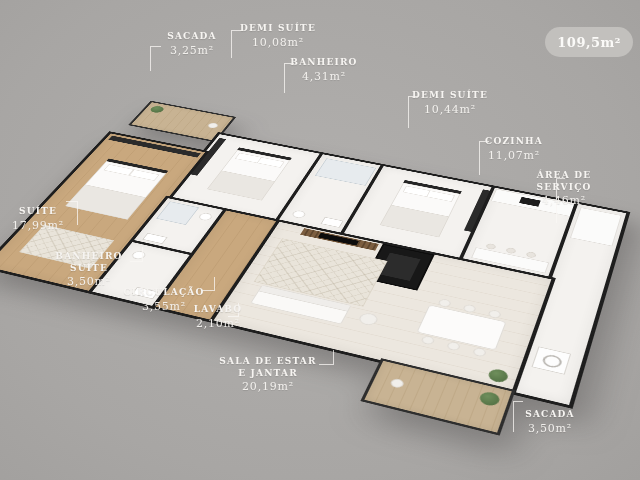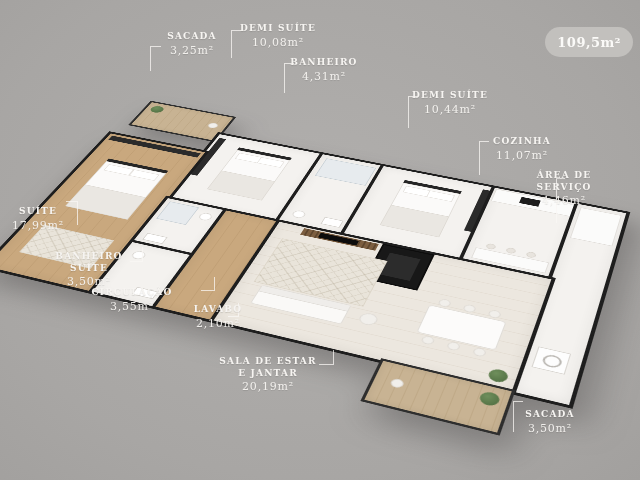--- a/index.html
+++ b/index.html
@@ -200,37 +200,37 @@
     <span class="area">10,08m²</span>
   </div>
   <div class="plan-label" style="left:324px;top:57px;">
     <span>BANHEIRO</span>
     <span class="area">4,31m²</span>
   </div>
   <div class="plan-label" style="left:450px;top:90px;">
     <span>DEMI SUÍTE</span>
     <span class="area">10,44m²</span>
   </div>
-  <div class="plan-label" style="left:514px;top:136px;margin-left:8px;">
+  <div class="plan-label" style="left:514px;top:136px;">
     <span>COZINHA</span>
     <span class="area">11,07m²</span>
   </div>
   <div class="plan-label wrap" style="left:564px;top:170px;width:66px;">
     <span>ÁREA DE SERVIÇO</span>
     <span class="area">4,46m²</span>
   </div>
   <div class="plan-label" style="left:38px;top:206px;">
     <span>SUÍTE</span>
     <span class="area">17,99m²</span>
   </div>
   <div class="plan-label wrap" style="left:89px;top:251px;width:78px;">
     <span>BANHEIRO SUÍTE</span>
     <span class="area">3,50m²</span>
   </div>
-  <div class="plan-label" style="left:132px;top:287px;">
+  <div class="plan-label" style="left:164px;top:287px;">
     <span>CIRCULAÇÃO</span>
     <span class="area">3,55m²</span>
   </div>
   <div class="plan-label" style="left:199px;top:304px;margin-left:19px;">
     <span>LAVABO</span>
     <span class="area">2,10m²</span>
   </div>
   <div class="plan-label wrap" style="left:268px;top:356px;width:106px;">
     <span>SALA DE ESTAR E JANTAR</span>
     <span class="area">20,19m²</span>

